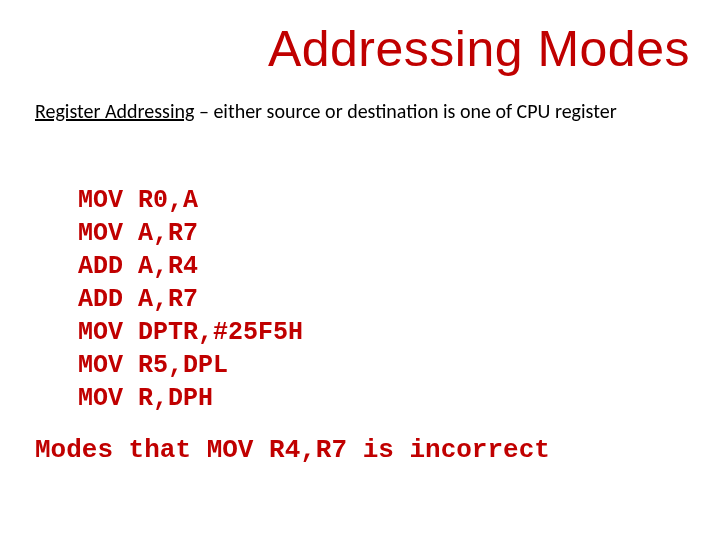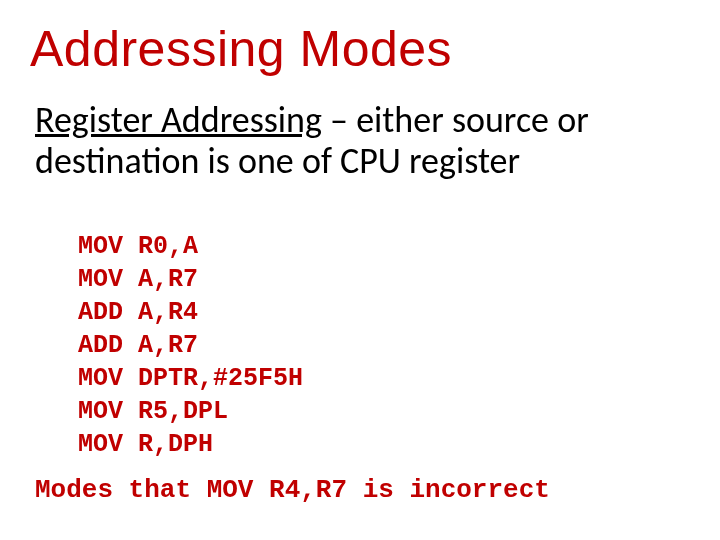--- a/index.html
+++ b/index.html
@@ -11,43 +11,43 @@
       width: 720px;
       height: 540px;
       background: #fff;
       font-family: Calibri, Arial, sans-serif;
       padding: 20px 30px 30px 30px;
     }
     .title {
       font-family: "Comic Sans MS", cursive, sans-serif;
       font-size: 50px;
       color: #c00000;
-      text-align: left;
+      text-align: right;
       font-weight: normal;
       margin-bottom: 22px;
       letter-spacing: 0.5px;
     }
     .subtitle {
-      font-size: 36px;
+      font-size: 20px;
       color: #000;
       line-height: 1.15;
-      margin-bottom: 14px;
+      margin-bottom: 28px;
       padding-left: 5px;
     }
     .subtitle .mode-name {
       text-decoration: underline;
     }
     .code-block {
       font-family: "Courier New", Courier, monospace;
       font-size: 25px;
       font-weight: bold;
       color: #c00000;
       line-height: 1.32;
       padding-left: 48px;
-      margin-bottom: 14px;
+      margin-bottom: 20px;
       white-space: pre;
     }
     .note {
       font-family: "Courier New", Courier, monospace;
       font-size: 26px;
       font-weight: bold;
       color: #c00000;
       padding-left: 5px;
     }
   </style>

